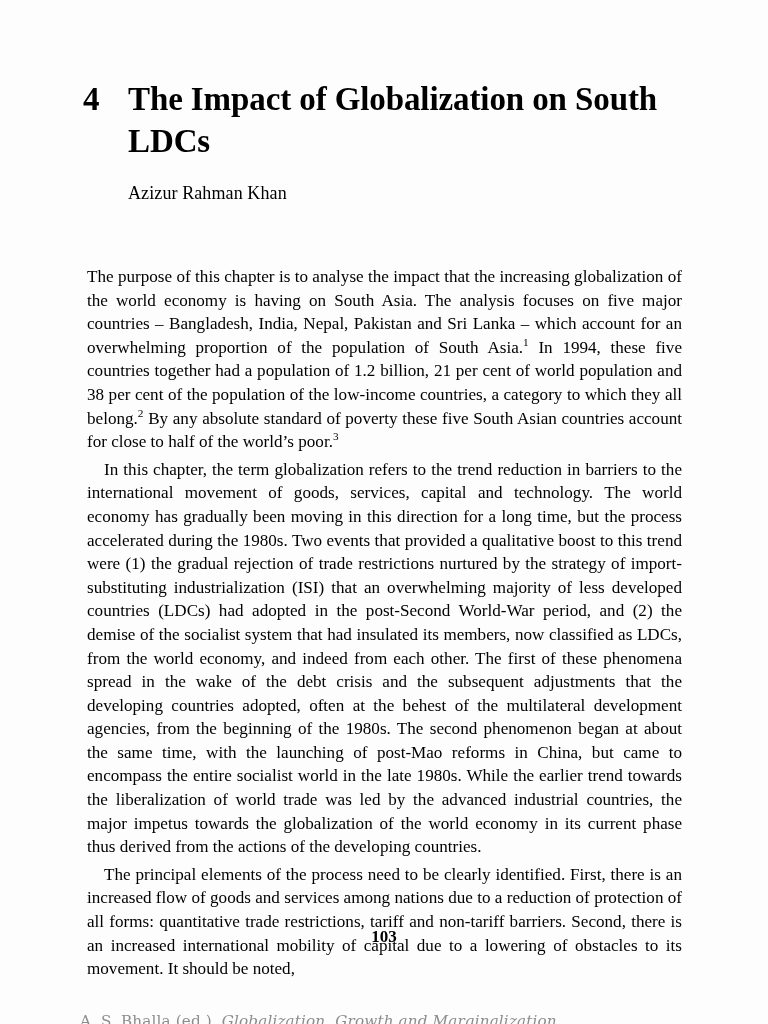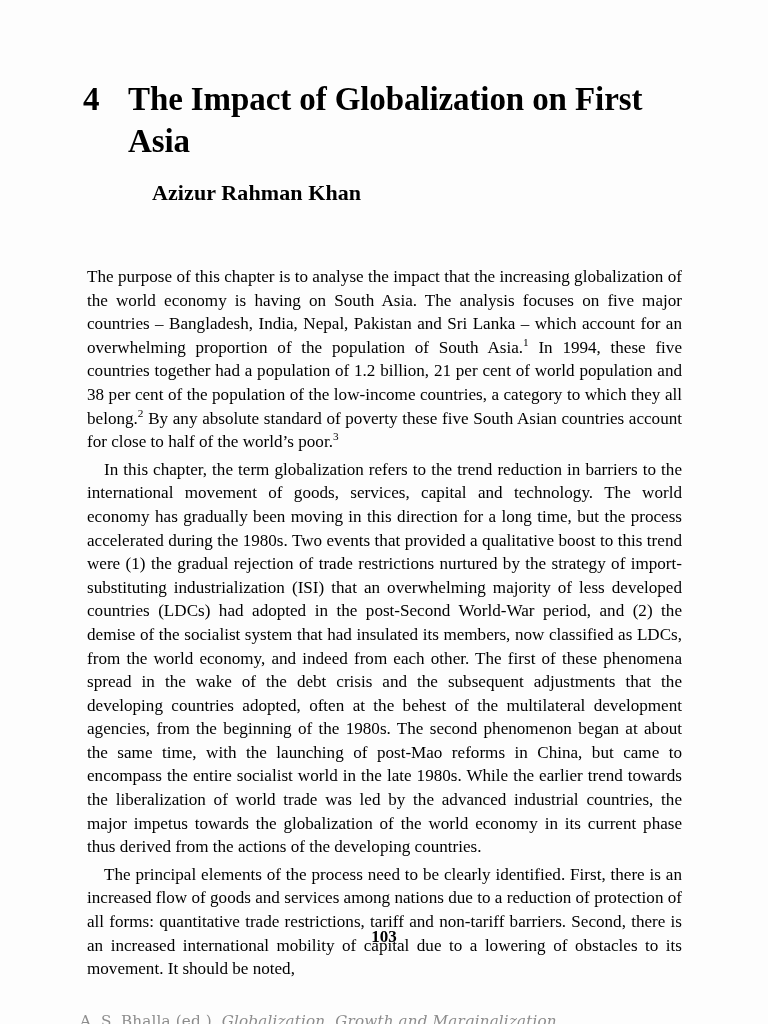--- a/index.html
+++ b/index.html
@@ -47,24 +47,24 @@
   .chapter-number {
     flex: 0 0 auto;
     width: 45px;
   }
   .chapter-title {
     flex: 1 1 auto;
   }
 
   .author {
     margin-top: 17px;
-    margin-left: 69px;
-    font-size: 22px;
+    margin-left: 45px;
+    font-size: 18px;
     line-height: 28px;
-    font-weight: bold;
+    font-weight: normal;
     letter-spacing: 0.1px;
   }
 
   
   .body-text {
     margin-top: 58px;
     font-size: 17.1px;
     line-height: 23.6px;
     text-align: justify;
     text-justify: inter-word;
@@ -114,21 +114,21 @@
 </head>
 <body>
 
 <div class="page">
 
   <div class="content">
 
     <div class="chapter-head">
       <div class="chapter-head-row">
         <span class="chapter-number">4</span>
-        <span class="chapter-title">The Impact of Globalization on First Asia</span>
+        <span class="chapter-title">The Impact of Globalization on South LDCs</span>
       </div>
     </div>
 
     <div class="author">Azizur Rahman Khan</div>
 
     <div class="body-text">
 
       <p><span>The purpose of this chapter is to analyse the impact that the increasing globalization of the world economy is having on South Asia. The analysis focuses on five major countries – Bangladesh, India, Nepal, Pakistan and Sri Lanka – which account for an overwhelming proportion of the population of South Asia.</span><sup>1</sup><span> In 1994, these five countries together had a population of 1.2 billion, 21 per cent of world population and 38 per cent of the population of the low-income countries, a category to which they all belong.</span><sup>2</sup><span> By any absolute standard of poverty these five South Asian countries account for close to half of the world’s poor.</span><sup>3</sup></p>
 
       <p class="indent">In this chapter, the term globalization refers to the trend reduction in barriers to the international movement of goods, services, capital and technology. The world economy has gradually been moving in this direction for a long time, but the process accelerated during the 1980s. Two events that provided a qualitative boost to this trend were (1) the gradual rejection of trade restrictions nurtured by the strategy of import-substituting industrialization (ISI) that an overwhelming majority of less developed countries (LDCs) had adopted in the post-Second World-War period, and (2) the demise of the socialist system that had insulated its members, now classified as LDCs, from the world economy, and indeed from each other. The first of these phenomena spread in the wake of the debt crisis and the subsequent adjustments that the developing countries adopted, often at the behest of the multilateral development agencies, from the beginning of the 1980s. The second phenomenon began at about the same time, with the launching of post-Mao reforms in China, but came to encompass the entire socialist world in the late 1980s. While the earlier trend towards the liberalization of world trade was led by the advanced industrial countries, the major impetus towards the globalization of the world economy in its current phase thus derived from the actions of the developing countries.</p>

